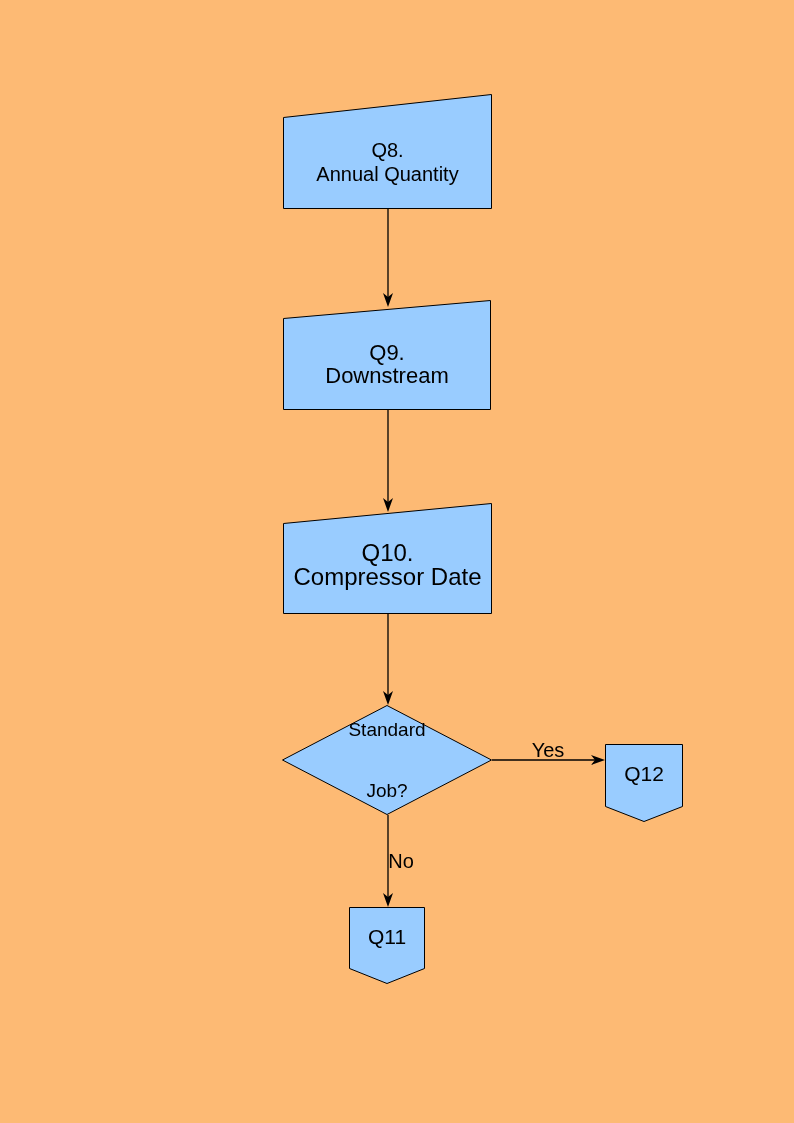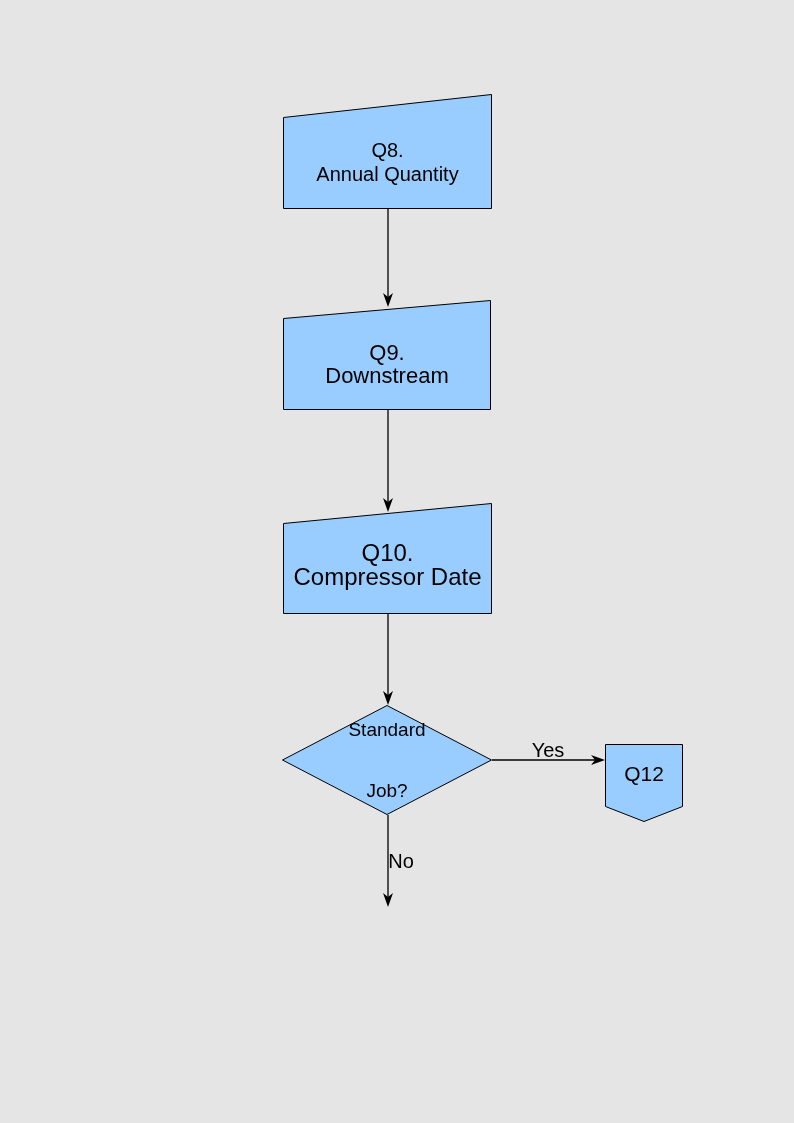--- a/index.html
+++ b/index.html
@@ -4,21 +4,21 @@
 <style>
   html, body {
     margin: 0;
     padding: 0;
     background: #ffffff;
   }
   .page {
     position: relative;
     width: 794px;
     height: 1123px;
-    background: #e5e5e5;
+    background: #fdba74;
     font-family: "Liberation Sans", sans-serif;
     color: #000000;
     overflow: hidden;
   }
   .connectors {
     position: absolute;
     left: 0;
     top: 0;
     width: 794px;
     height: 1123px;
@@ -142,17 +142,25 @@
 
   <div class="node q12">
     <svg viewBox="0 0 78 78" preserveAspectRatio="none">
       <polygon points="0.5,0.5 77.5,0.5 77.5,62.5 39,77.5 0.5,62.5" fill="#99CCFF"></polygon>
     </svg>
     <div class="label offpage-label">
       <span>Q12</span>
     </div>
   </div>
 
+  <div class="node q11">
+    <svg viewBox="0 0 76 77" preserveAspectRatio="none">
+      <polygon points="0.5,0.5 75.5,0.5 75.5,61.5 38,76.5 0.5,61.5" fill="#99CCFF"></polygon>
+    </svg>
+    <div class="label offpage-label">
+      <span>Q11</span>
+    </div>
+  </div>
 
   <div class="edge-label yes">Yes</div>
   <div class="edge-label no">No</div>
 
 </div>
 
 </body></html>

